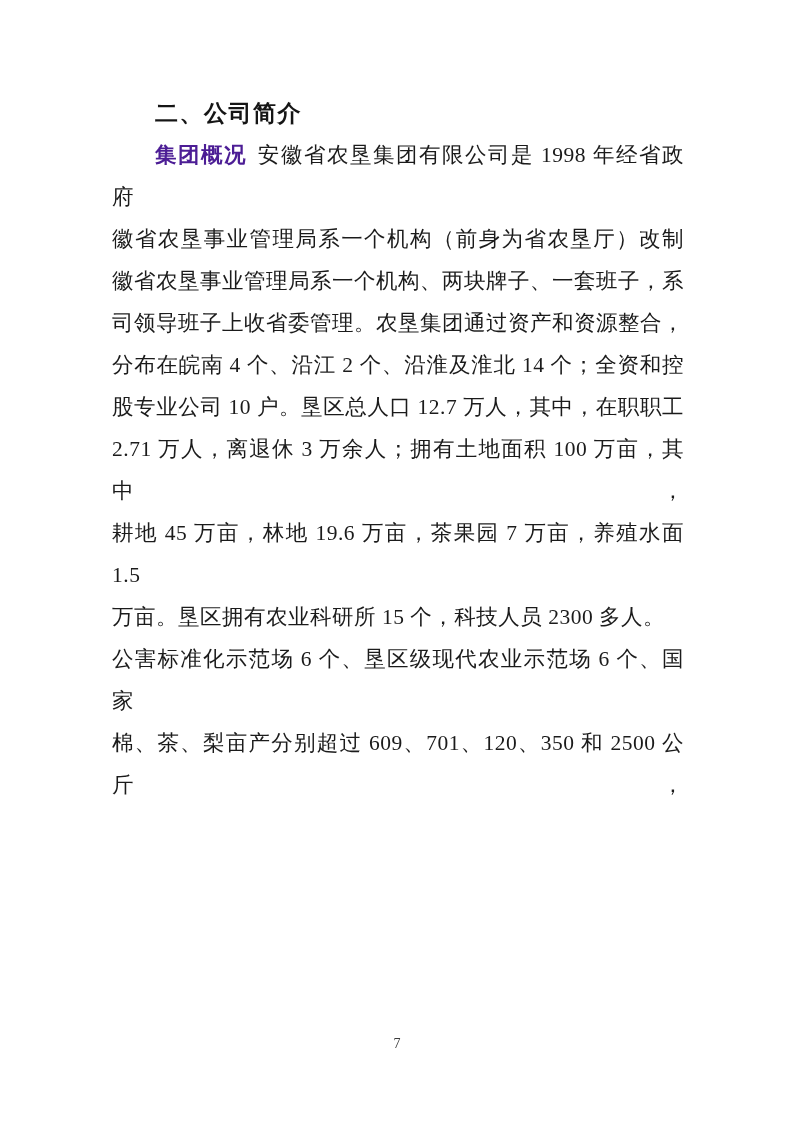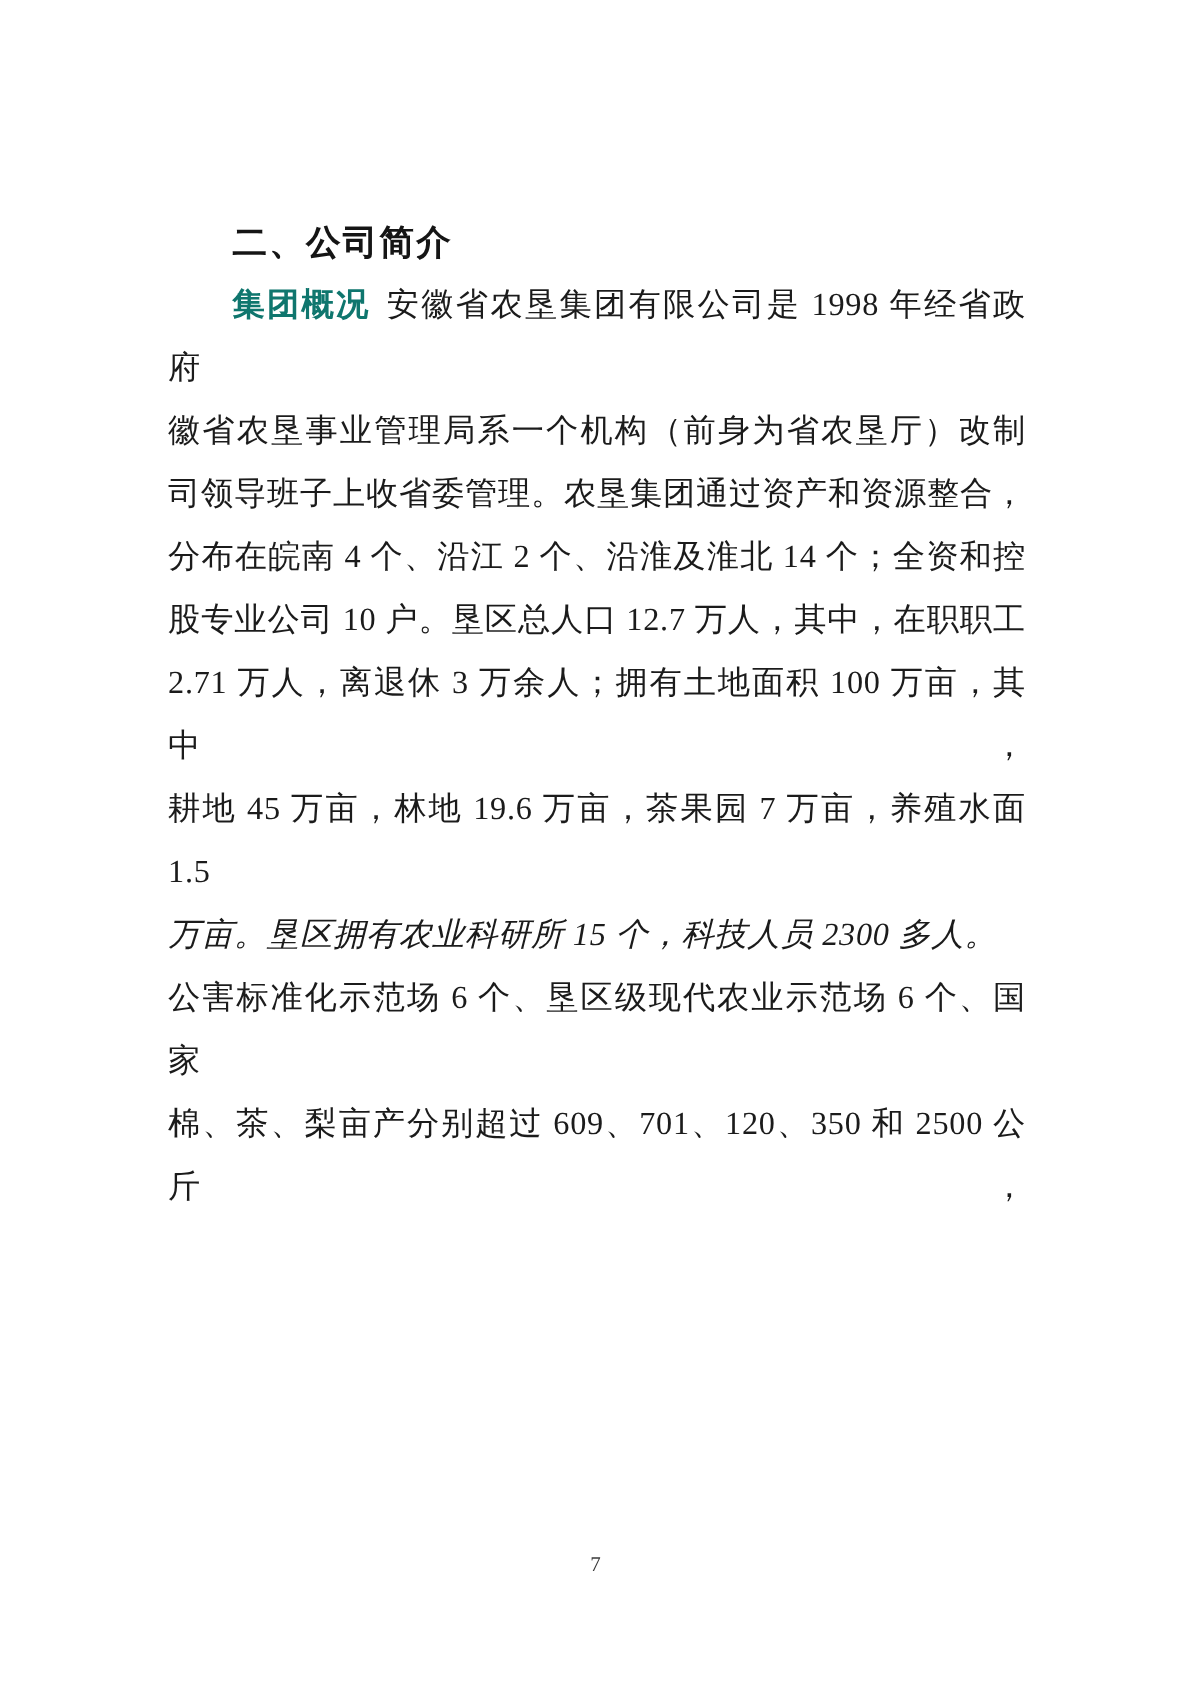--- a/index.html
+++ b/index.html
@@ -23,39 +23,37 @@
     width: 572px;
   }
   .heading {
     font-family: "Liberation Sans", sans-serif;
     font-weight: 700;
     font-size: 23px;
     line-height: 42px;
     letter-spacing: 1.5px;
     text-indent: 43px;
     color: #151515;
-    margin-top: 48px;
   }
   .line {
     font-size: 21.5px;
     line-height: 42px;
     text-align: justify;
     text-align-last: justify;
     letter-spacing: 0.5px;
   }
   .line.first {
     text-indent: 43px;
   }
   .line.para-end {
     text-align-last: left;
-    font-style: italic;
   }
   .lead {
     font-weight: 700;
-    color: #0f766e;
+    color: #4c1d95;
     margin-right: 0.5em;
   }
   .footer {
     position: absolute;
     left: 0;
     top: 1034px;
     width: 100%;
     text-align: center;
     font-size: 14px;
     line-height: 20px;
@@ -69,20 +67,21 @@
 <div class="page">
   <div class="content">
 
     <div class="heading">二、公司简介</div>
 
     <div>
       <div class="line first">
         <span class="lead">集团概况</span><span>安徽省农垦集团有限公司是 1998 年经省政府</span>
       </div>
       <div class="line">徽省农垦事业管理局系一个机构（前身为省农垦厅）改制</div>
+      <div class="line">徽省农垦事业管理局系一个机构、两块牌子、一套班子，系</div>
       <div class="line">司领导班子上收省委管理。农垦集团通过资产和资源整合，</div>
       <div class="line">分布在皖南 4 个、沿江 2 个、沿淮及淮北 14 个；全资和控</div>
       <div class="line">股专业公司 10 户。垦区总人口 12.7 万人，其中，在职职工</div>
       <div class="line">2.71 万人，离退休 3 万余人；拥有土地面积 100 万亩，其中，</div>
       <div class="line">耕地 45 万亩，林地 19.6 万亩，茶果园 7 万亩，养殖水面 1.5</div>
       <div class="line para-end">万亩。垦区拥有农业科研所 15 个，科技人员 2300 多人。</div>
     </div>
 
     <div>
       <div class="line">公害标准化示范场 6 个、垦区级现代农业示范场 6 个、国家</div>

